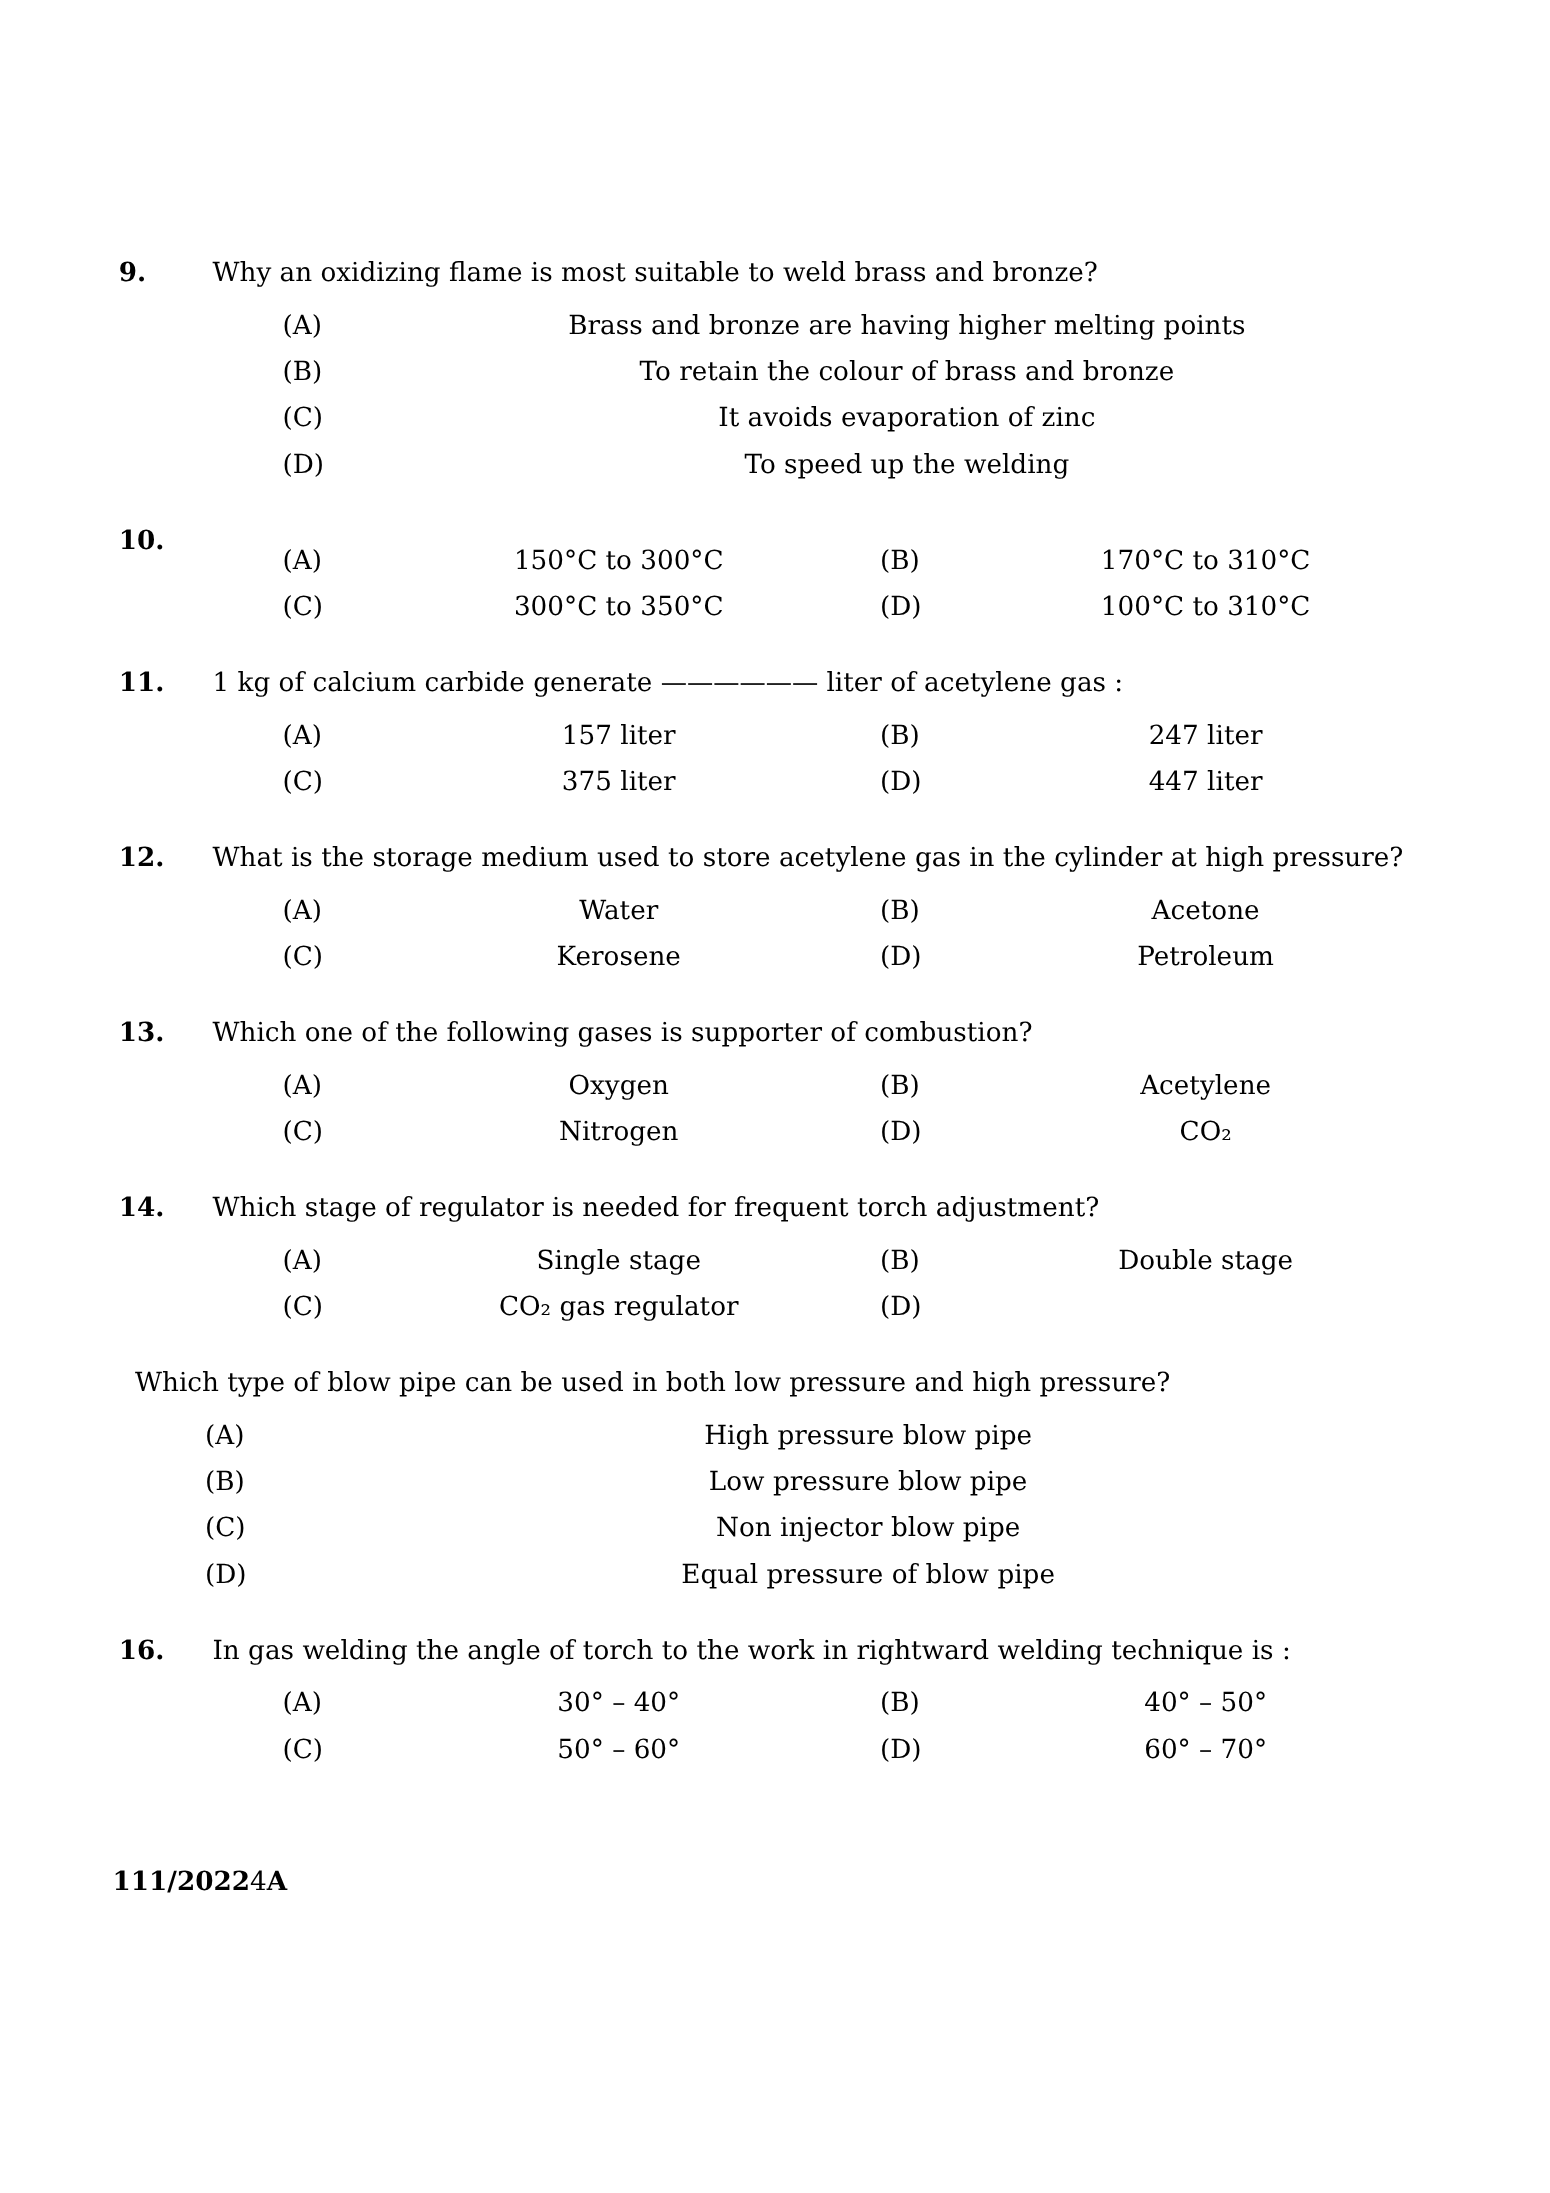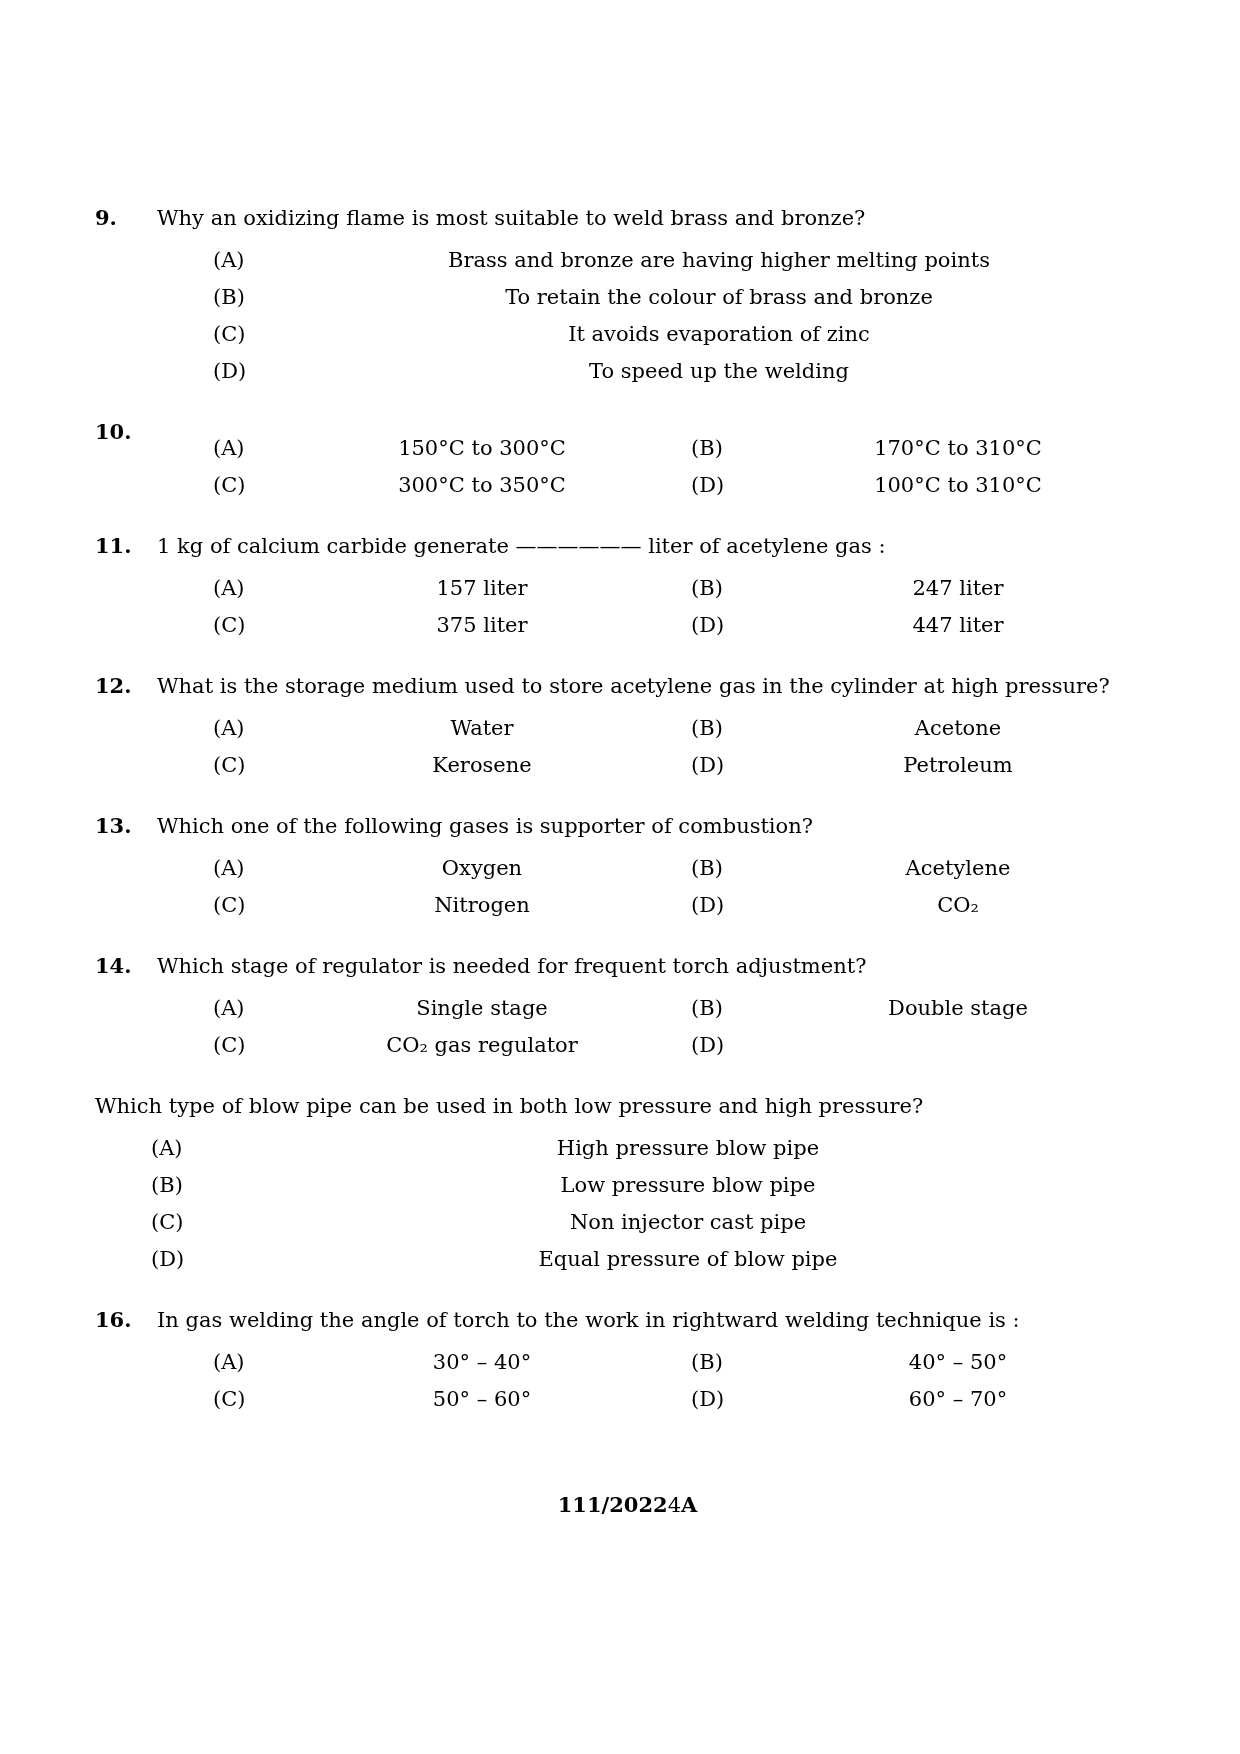--- a/index.html
+++ b/index.html
@@ -27,42 +27,42 @@
   }
   .question {
     display: flex;
     margin-bottom: 35px;
   }
   .q-num {
     width: 62px;
     flex-shrink: 0;
     font-weight: bold;
   }
-  .q-body { flex: 1; }
+  .q-body { flex: 1; margin-left: 13px; }
   .options {
     margin-top: 16px;
     margin-left: 56px;
     display: grid;
     row-gap: 11px;
   }
   .options.single { grid-template-columns: 1fr; }
   .options.double { grid-template-columns: 478px 1fr; }
   .option { display: flex; }
   .opt-label {
     width: 60px;
     flex-shrink: 0;
   }
   .opt-text { flex: 1; text-align: center; }
   footer.page-footer {
     position: absolute;
     left: 90px;
     right: 75px;
     top: 1492px;
     display: flex;
-    justify-content: center;
+    justify-content: flex-start;
     align-items: baseline;
   }
   .f-code { font-weight: bold; }
   .f-page { font-weight: normal; }
   .f-booklet { font-weight: bold; }
 </style>
 </head>
 <body>
 
 <main class="page">
@@ -216,21 +216,21 @@
             <div class="option">
               <span class="opt-label">(A)</span>
               <span class="opt-text">High pressure blow pipe</span>
             </div>
             <div class="option">
               <span class="opt-label">(B)</span>
               <span class="opt-text">Low pressure blow pipe</span>
             </div>
             <div class="option">
               <span class="opt-label">(C)</span>
-              <span class="opt-text">Non injector cast pipe</span>
+              <span class="opt-text">Non injector blow pipe</span>
             </div>
             <div class="option">
               <span class="opt-label">(D)</span>
               <span class="opt-text">Equal pressure of blow pipe</span>
             </div>
           </div>
         </div>
       </div>
       <div class="question">
         <div class="q-num">16.</div>

